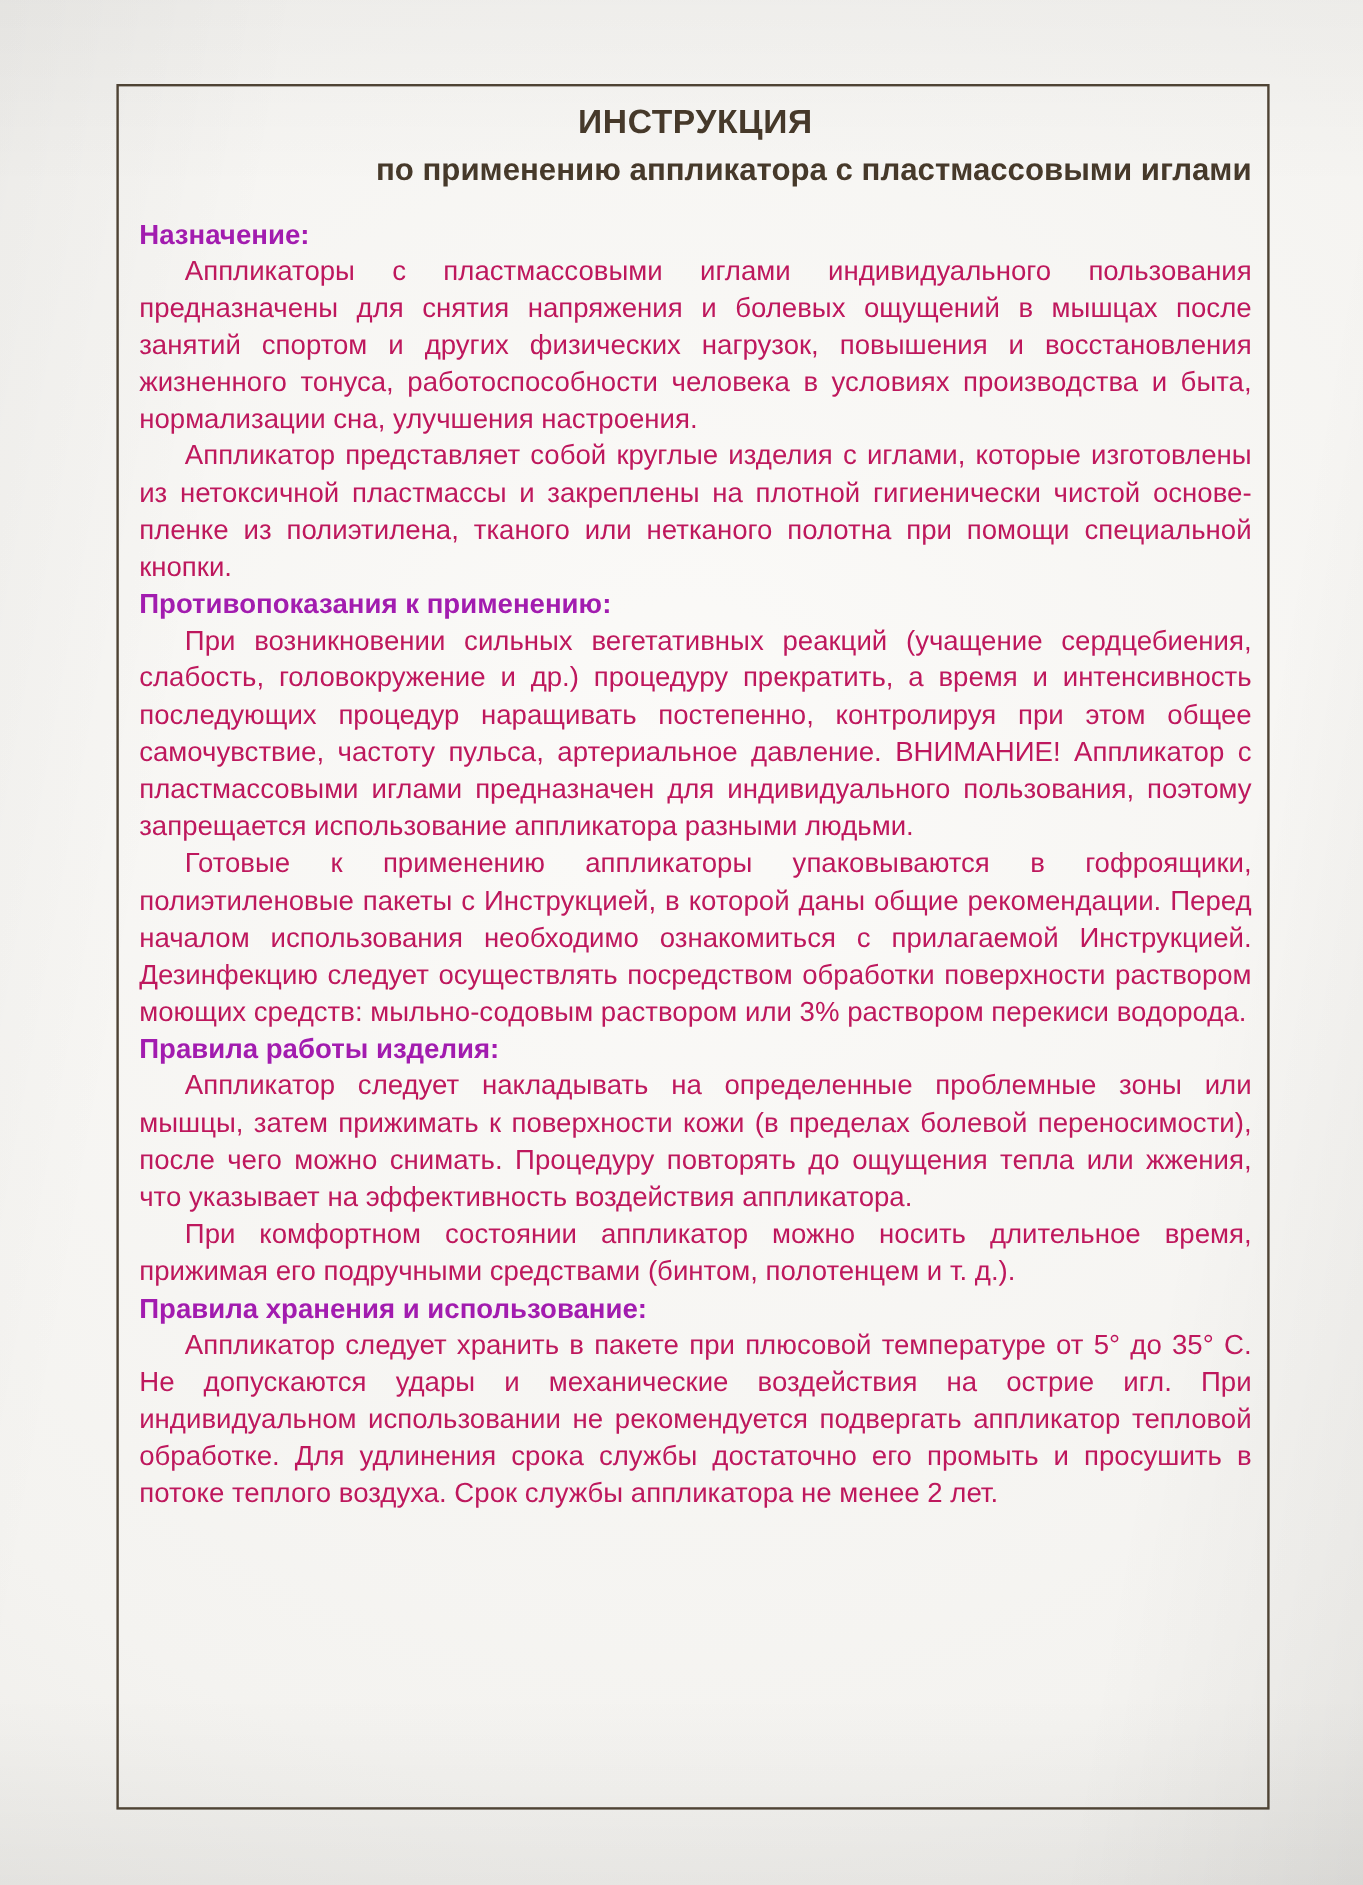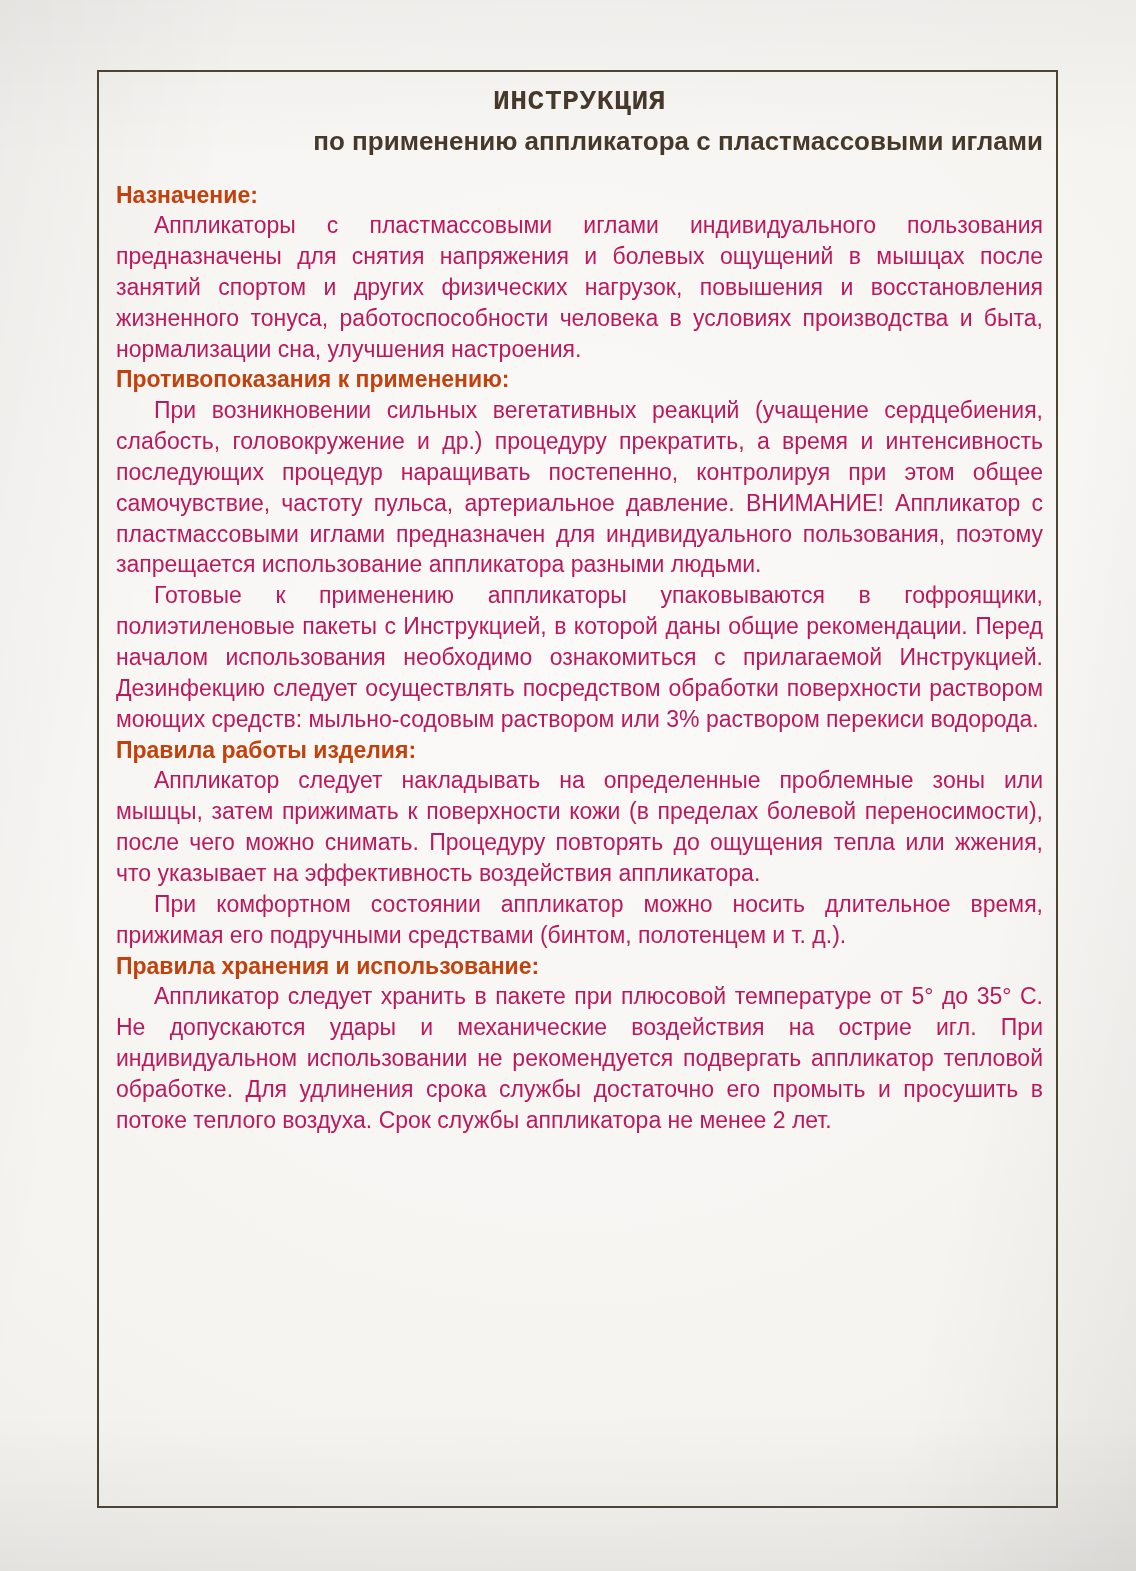--- a/index.html
+++ b/index.html
@@ -56,37 +56,36 @@
     text-align: center;
     margin-bottom: 22px;
   }
   .title-main {
     font-size: 28px;
     font-weight: bold;
     letter-spacing: 0.5px;
     line-height: 1.25;
     margin: 0 0 6px 0;
     color: #46392a;
-    font-family: Liberation Mono, monospace;
   }
   .title-sub {
     font-size: 26px;
     font-weight: bold;
     line-height: 1.25;
     margin: 0;
     color: #46392a;
     text-align: right;
   }
 
   .section-heading {
     font-size: 23px;
     font-weight: bold;
     line-height: 1.32;
     margin: 0;
-    color: #c2410c;
+    color: #a21caf;
   }
 
   p.body-text {
     font-size: 23px;
     line-height: 1.345;
     margin: 0;
     text-align: justify;
     text-indent: 38px;
     color: #be185d;
     hyphens: none;
@@ -120,20 +119,21 @@
     <h1 class="title-main">ИНСТРУКЦИЯ</h1>
     <h2 class="title-sub">по применению аппликатора с пластмассовыми иглами</h2>
   </div>
 
   <div>
     <div class="section-heading">Назначение:</div>
     <p class="body-text last-line-left">Аппликаторы с пластмассовыми иглами индивидуального пользования предназначены для снятия напряжения и болевых ощущений в мышцах после занятий спортом и других физических нагрузок, повышения и восстановления жизненного тонуса, работоспособности человека в условиях производства и быта, нормализации сна, улучшения настроения.</p>
   </div>
 
   <div>
+    <p class="body-text last-line-left">Аппликатор представляет собой круглые изделия с иглами, которые изготовлены из нетоксичной пластмассы и закреплены на плотной гигиенически чистой основе-пленке из полиэтилена, тканого или нетканого полотна при помощи специальной кнопки.</p>
   </div>
 
   <div>
     <div class="section-heading">Противопоказания к применению:</div>
     <p class="body-text last-line-left">При возникновении сильных вегетативных реакций (учащение сердцебиения, слабость, головокружение и др.) процедуру прекратить, а время и интенсивность последующих процедур наращивать постепенно, контролируя при этом общее самочувствие, частоту пульса, артериальное давление. ВНИМАНИЕ! Аппликатор с пластмассовыми иглами предназначен для индивидуального пользования, поэтому запрещается использование аппликатора разными людьми.</p>
   </div>
 
   <div>
     <p class="body-text last-line-left">Готовые к применению аппликаторы упаковываются в гофроящики, полиэтиленовые пакеты с Инструкцией, в которой даны общие рекомендации. Перед началом использования необходимо ознакомиться с прилагаемой Инструкцией. Дезинфекцию следует осуществлять посредством обработки поверхности раствором моющих средств: мыльно-содовым раствором или 3% раствором перекиси водорода.</p>
   </div>

